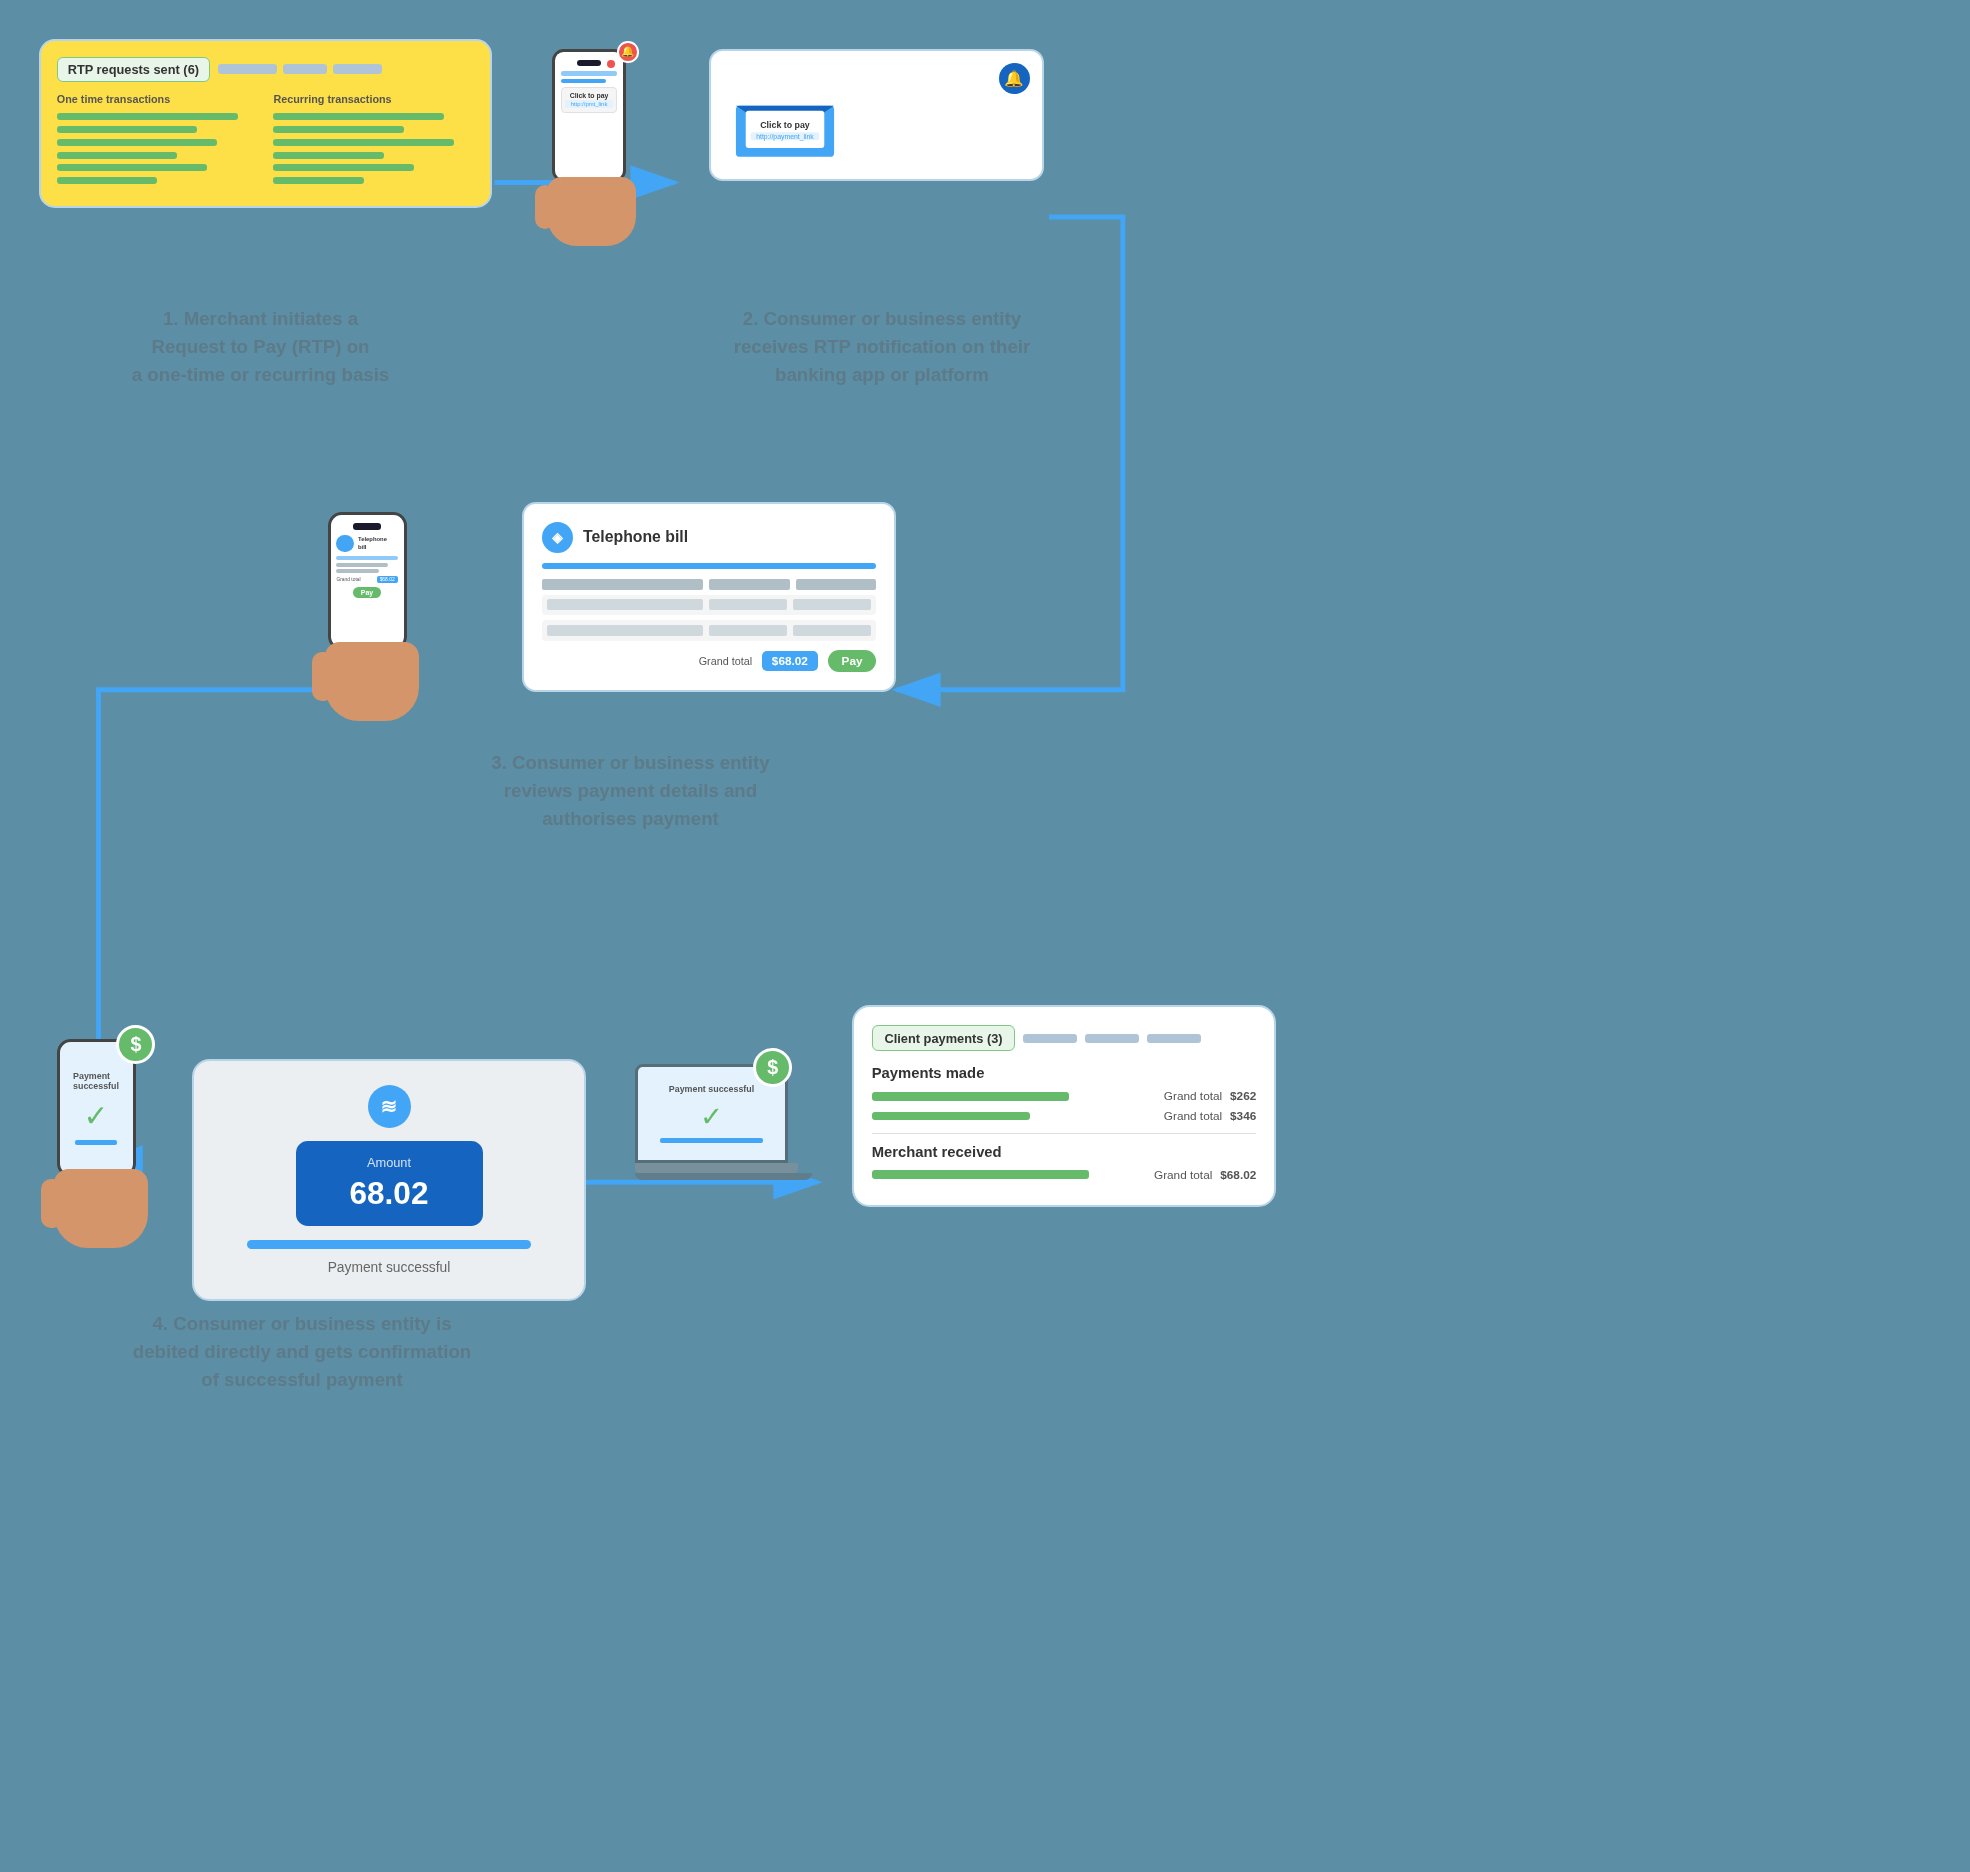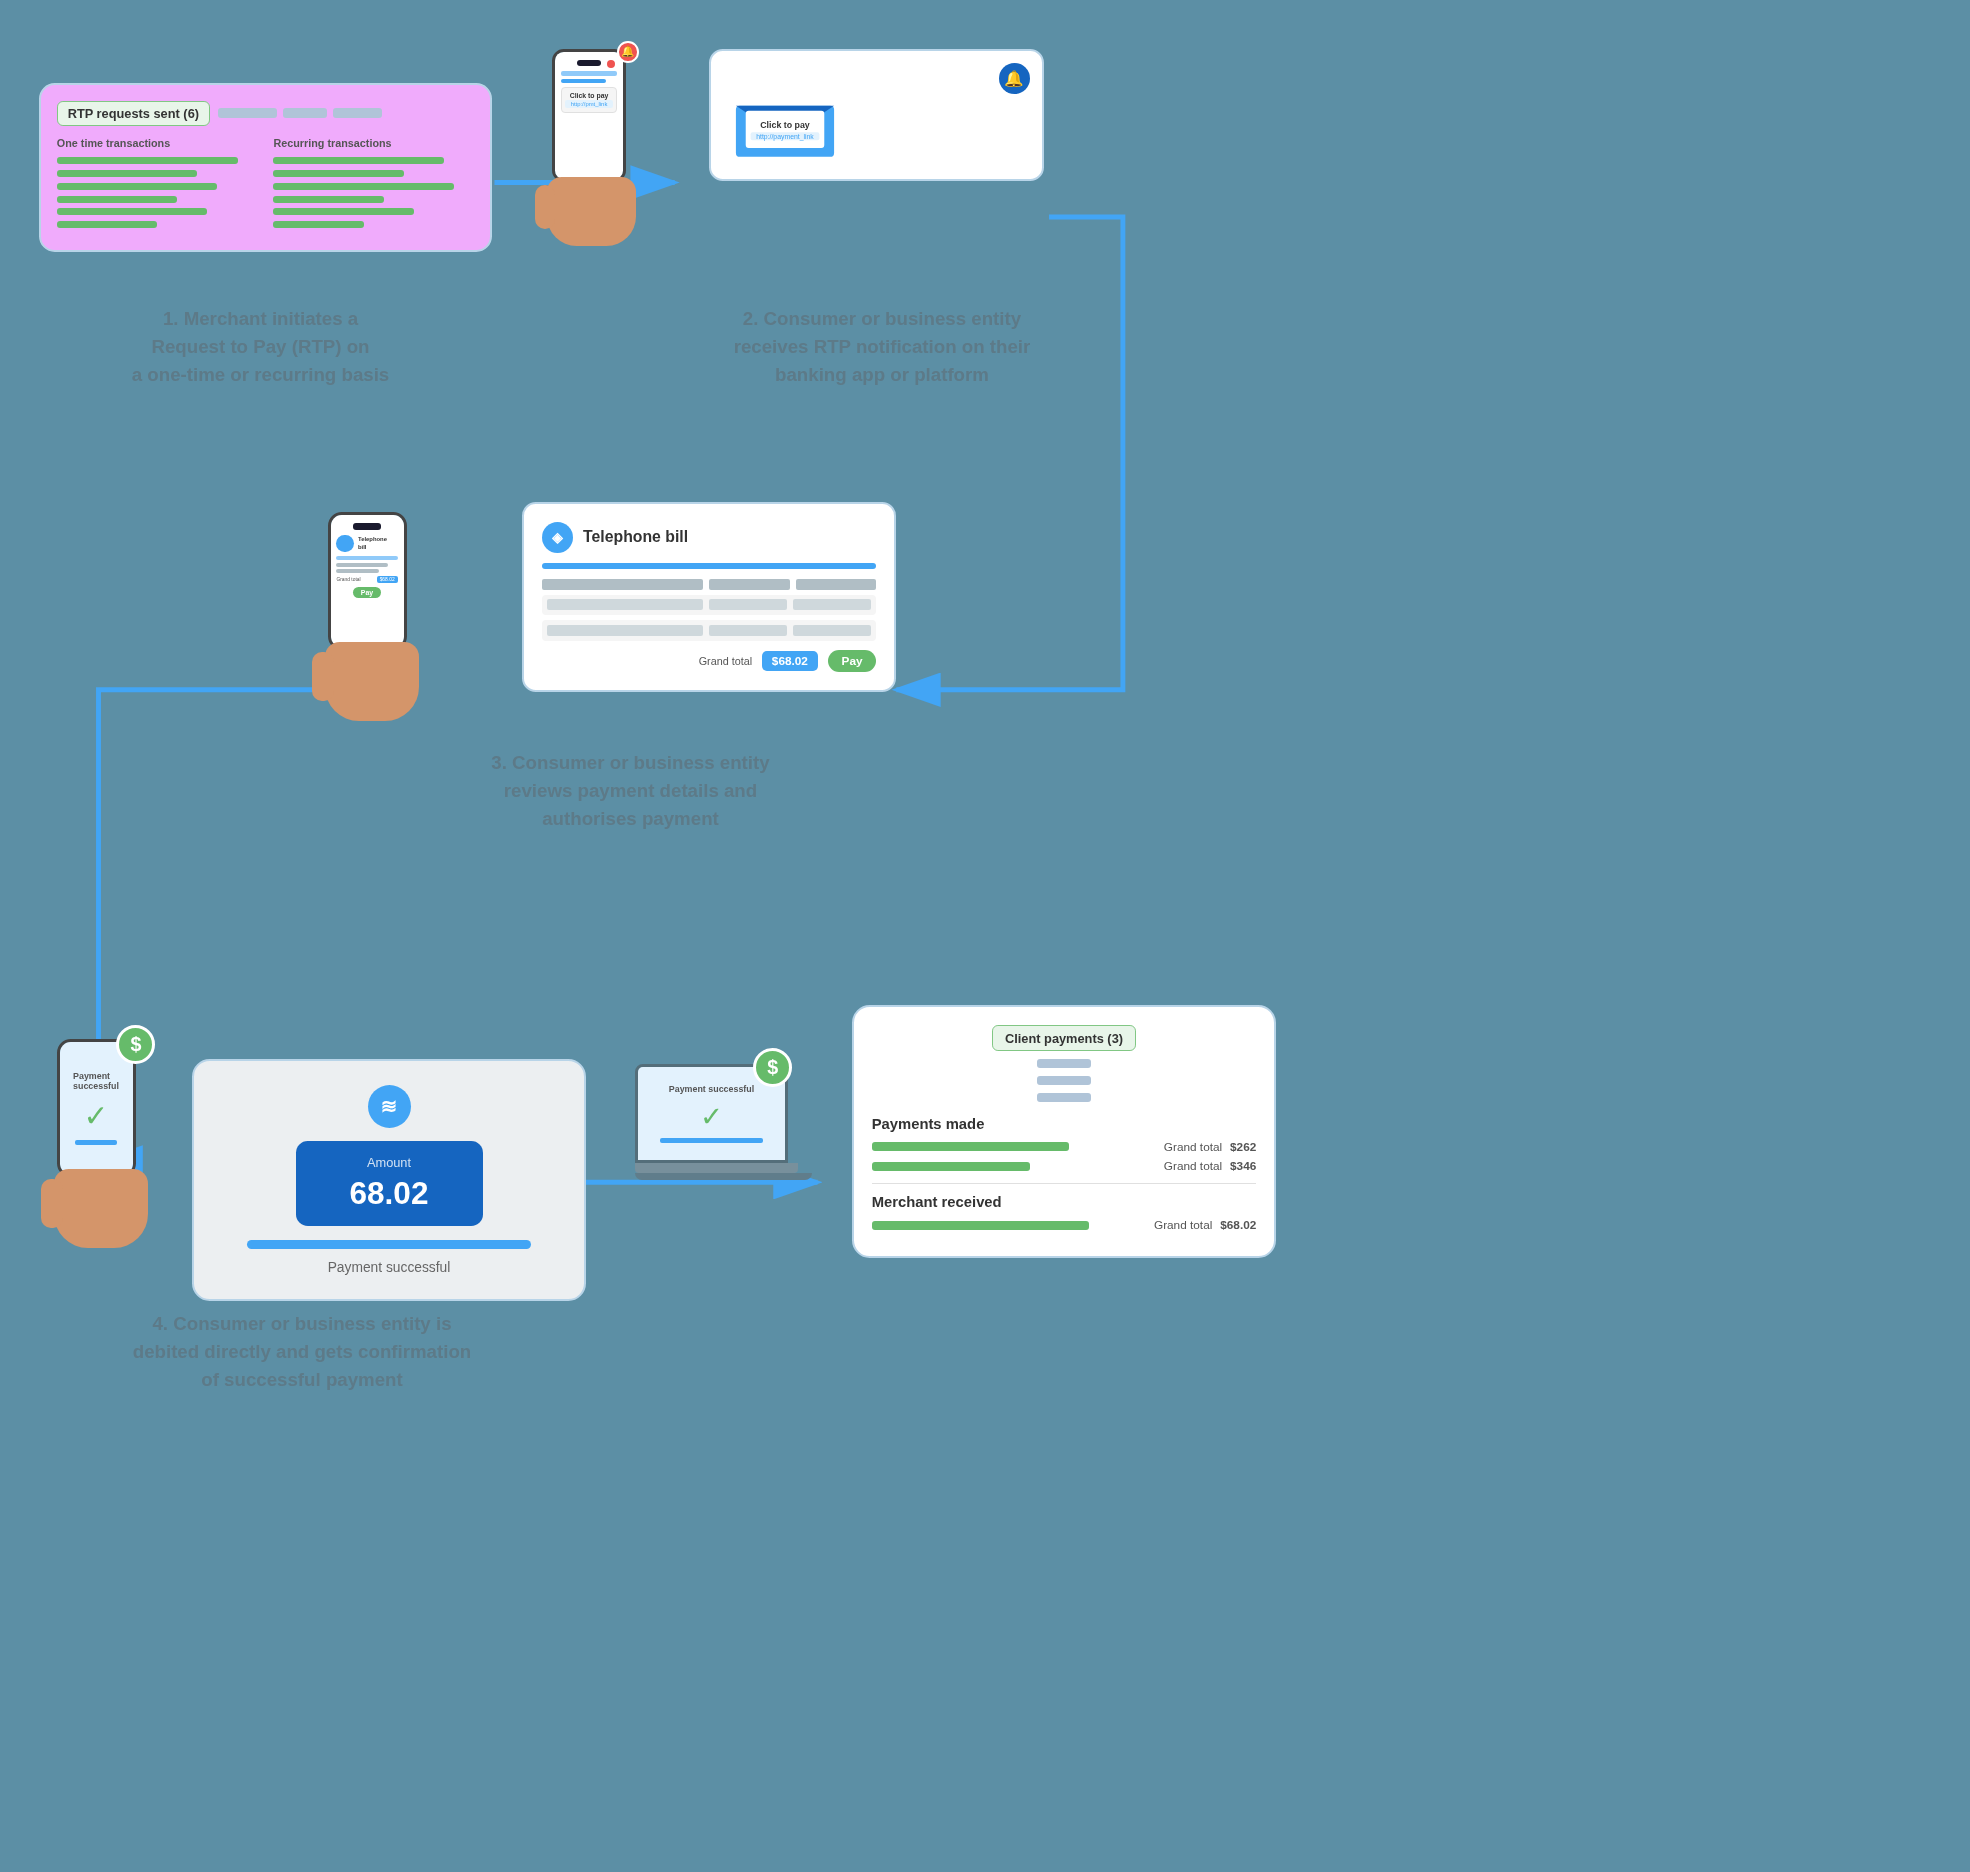--- a/index.html
+++ b/index.html
@@ -18,25 +18,24 @@
       background: #5c8fa5;
       position: relative;
     }
 
     
     .step1-card {
       position: absolute;
       top: 39px;
       left: 39px;
       width: 453px;
-      background: #f0abfc;
+      background: #fde047;
       border-radius: 15.8px;
       border: 2px solid #b8d4e8;
       padding: 15.8px;
-      margin-top: 44px;
     }
     .step1-header {
       display: flex;
       align-items: center;
       gap: 7.9px;
       margin-bottom: 11.8px;
     }
     .step1-title {
       background: #e8f5e9;
       border: 1px solid #81c784;
@@ -306,21 +305,21 @@
         <div style="color:#66bb6a; font-size:27.6px;">✓</div>
         <div style="height:4.9px; background:#42a5f5; border-radius:2px; width:70%;"></div>
       </div>
     </div>
     <div style="width:163px; height:9.9px; background:#78909c; border-radius:0 0 3.9px 3.9px;"></div>
     <div style="width:177px; height:6.9px; background:#607d8b; border-radius:0 0 7.9px 7.9px;"></div>
   </div>
 
   <div style="position:absolute; top:1005px; left:852px; width:424px; background:white; border-radius:17.7px; border:2px solid #b8d4e8; padding:17.7px;">
 
-    <div style="display:flex; align-items:center; gap:7.9px; margin-bottom:13.8px;flex-direction:column;">
+    <div style="display:flex; align-items:center; gap:7.9px; margin-bottom:13.8px;">
       <div style="background:#e8f5e9; border:1px solid #81c784; border-radius:5.9px; padding:4.9px 11.8px; font-size:12.8px; font-weight:bold; color:#333;">Client payments (3)</div>
       <div style="height:8.9px; background:#b0c4d8; border-radius:3px; width:54px;"></div>
       <div style="height:8.9px; background:#b0c4d8; border-radius:3px; width:54px;"></div>
       <div style="height:8.9px; background:#b0c4d8; border-radius:3px; width:54px;"></div>
     </div>
 
     <div style="font-size:14.8px; font-weight:bold; color:#333; margin-bottom:7.9px;">Payments made</div>
 
     <div style="display:flex; align-items:center; margin-bottom:5.9px;">
       <div style="height:8.9px; background:#66bb6a; border-radius:3px; width:197px;"></div>

